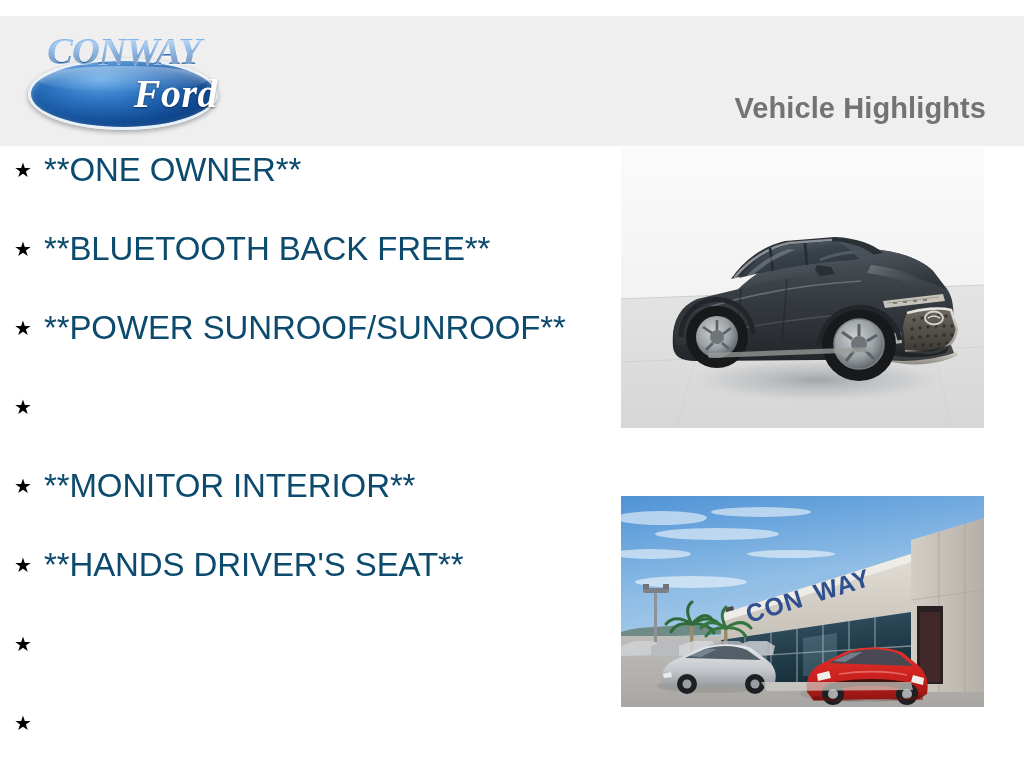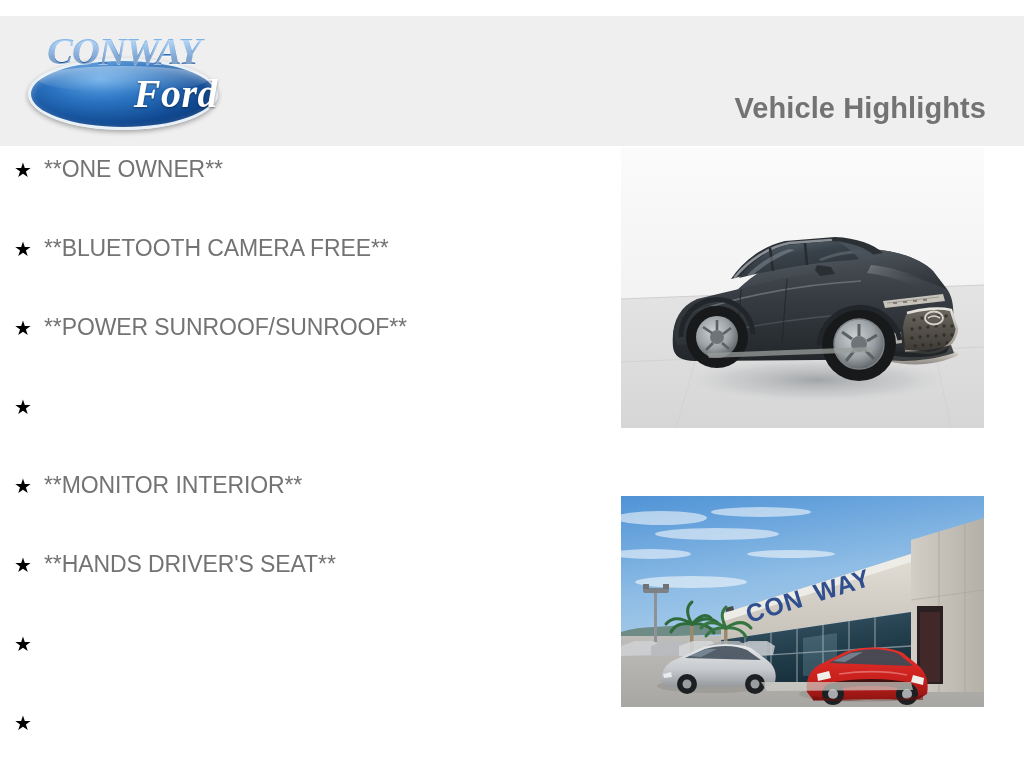--- a/index.html
+++ b/index.html
@@ -128,22 +128,22 @@
   .hl-star {
     flex: 0 0 auto;
     font-size: 20px;
     line-height: 1;
     color: #000000;
     margin-right: 12px;
     margin-top: 1px;
   }
   .hl-text {
     flex: 0 1 auto;
-    font-size: 23px;
-    color: #737373;
+    font-size: 33px;
+    color: #0c4a6e;
     white-space: nowrap;
     letter-spacing: -0.1px;
   }
 
   
   .photo {
     position: absolute;
     overflow: hidden;
     background: #ffffff;
   }
@@ -182,21 +182,21 @@
     <div class="header-title">Vehicle Highlights</div>
   </div>
 
   <ul class="highlights">
     <li class="hl-item">
       <span class="hl-star">★</span>
       <span class="hl-text">**ONE OWNER**</span>
     </li>
     <li class="hl-item">
       <span class="hl-star">★</span>
-      <span class="hl-text">**BLUETOOTH CAMERA FREE**</span>
+      <span class="hl-text">**BLUETOOTH BACK FREE**</span>
     </li>
     <li class="hl-item">
       <span class="hl-star">★</span>
       <span class="hl-text">**POWER SUNROOF/SUNROOF**</span>
     </li>
     <li class="hl-item">
       <span class="hl-star">★</span>
     </li>
     <li class="hl-item">
       <span class="hl-star">★</span>

